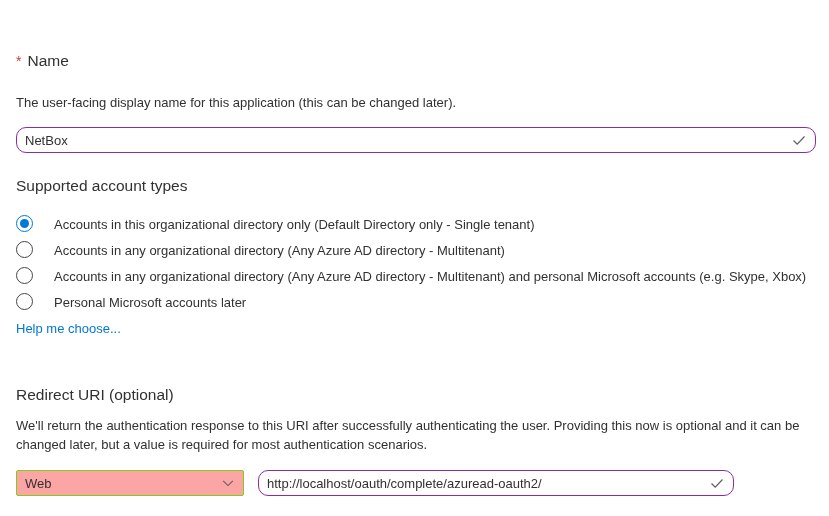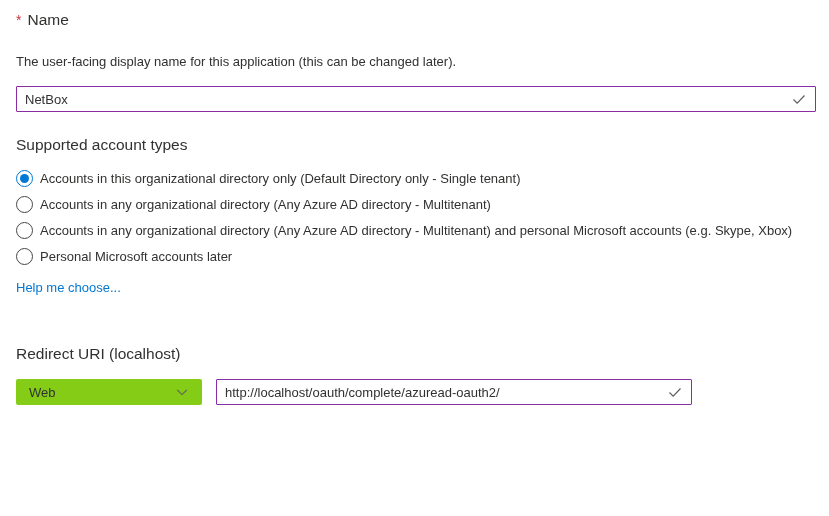--- a/index.html
+++ b/index.html
@@ -8,36 +8,37 @@
     font-family:"Liberation Sans", sans-serif;
     color:#323130;
     -webkit-font-smoothing:antialiased;
   }
   .page{padding:0 14px 0 16px;}
 
   .section-heading{
     font-size:15.5px;
     font-weight:400;
     color:#323130;
+    margin-top:41px;
   }
   #name-heading{padding-top:11px;}
   .req-marker{color:#d13438;margin-right:6px;font-size:14px;}
 
   .desc{
     font-size:13px;
     line-height:19px;
     color:#323130;
     margin-top:23px;
   }
 
   .field-wrap{
     position:relative;
     height:26px;
     border:1px solid #8a2da5;
-    border-radius:1px;
+    border-radius:10px;
     box-sizing:border-box;
     background:#fff;
     display:flex;
     align-items:center;
     gap:39px;
   }
   .field-wrap input{
     border:none;outline:none;background:transparent;
     flex:1;min-width:0;
     font-family:"Liberation Sans", sans-serif;
@@ -46,22 +47,22 @@
   }
   .trail-icon{flex:none;margin-right:8px;display:flex;align-items:center;}
 
   #name-input-wrap{width:800px;margin-top:15px;}
 
   #account-heading{margin-top:24px;}
   .question{font-size:13px;margin-top:20px;}
 
   .radio-group{margin-top:11px;}
   .radio-row{
-    display:flex;align-items:center;
-    height:26px;font-size:13px;cursor:default;
+    display:flex;align-items:flex-end;
+    height:26px;font-size:13px;cursor:default;gap:14px;
   }
   .radio-outer{
     width:15px;height:15px;flex:none;
     border:1px solid #484644;border-radius:50%;
     margin-right:7px;
     display:flex;align-items:center;justify-content:center;
     background:#fff;
   }
   .radio-dot{width:9px;height:9px;border-radius:50%;background:transparent;}
   .radio-row.checked .radio-outer{border-color:#0078d4;}
@@ -74,26 +75,26 @@
     color:#0078d4;
     text-decoration:none;
     cursor:pointer;
   }
 
   #redirect-heading{margin-top:49px;}
   #redirect-desc{width:804px;margin-top:12px;}
 
   .uri-row{display:flex;gap:14px;margin-top:16px;}
   .select-wrap{
-    width:186px;height:26px;box-sizing:border-box;
-    border:5px solid #84cc16;border-radius:2px;
+    width:228px;height:26px;box-sizing:border-box;
+    border:1px solid #84cc16;border-radius:2px;
     display:flex;align-items:center;justify-content:space-between;
     padding:0 8px;
     font-size:13px;color:#323130;
-    background:#84cc16;cursor:pointer;
+    background:#fca5a5;cursor:pointer;
   }
   #uri-input-wrap{width:476px;}
 </style>
 </head>
 <body>
 
 <div class="page">
 
   
   <div class="section-heading" id="name-heading">
@@ -138,22 +139,23 @@
       <span class="radio-outer">
           <span class="radio-dot"></span>
         </span>
       <span>Personal Microsoft accounts later</span>
     </div>
   </div>
 
   <a class="help-link">Help me choose...</a>
 
   
-  <div class="section-heading" id="redirect-heading">Redirect URI (localhost)</div>
+  <div class="section-heading" id="redirect-heading">Redirect URI (optional)</div>
 
+  <div class="desc" id="redirect-desc">We'll return the authentication response to this URI after successfully authenticating the user. Providing this now is optional and it can be changed later, but a value is required for most authentication scenarios.</div>
 
   <div class="uri-row">
     <div class="select-wrap">
       <span>Web</span>
       <span class="trail-icon" style="margin-right:0;">
         <svg width="14" height="14" viewBox="0 0 16 16">
             <path d="M2.5 5.5 L8 11 L13.5 5.5" fill="none" stroke="#605e5c" stroke-width="1.2"></path>
           </svg>
       </span>
     </div>

